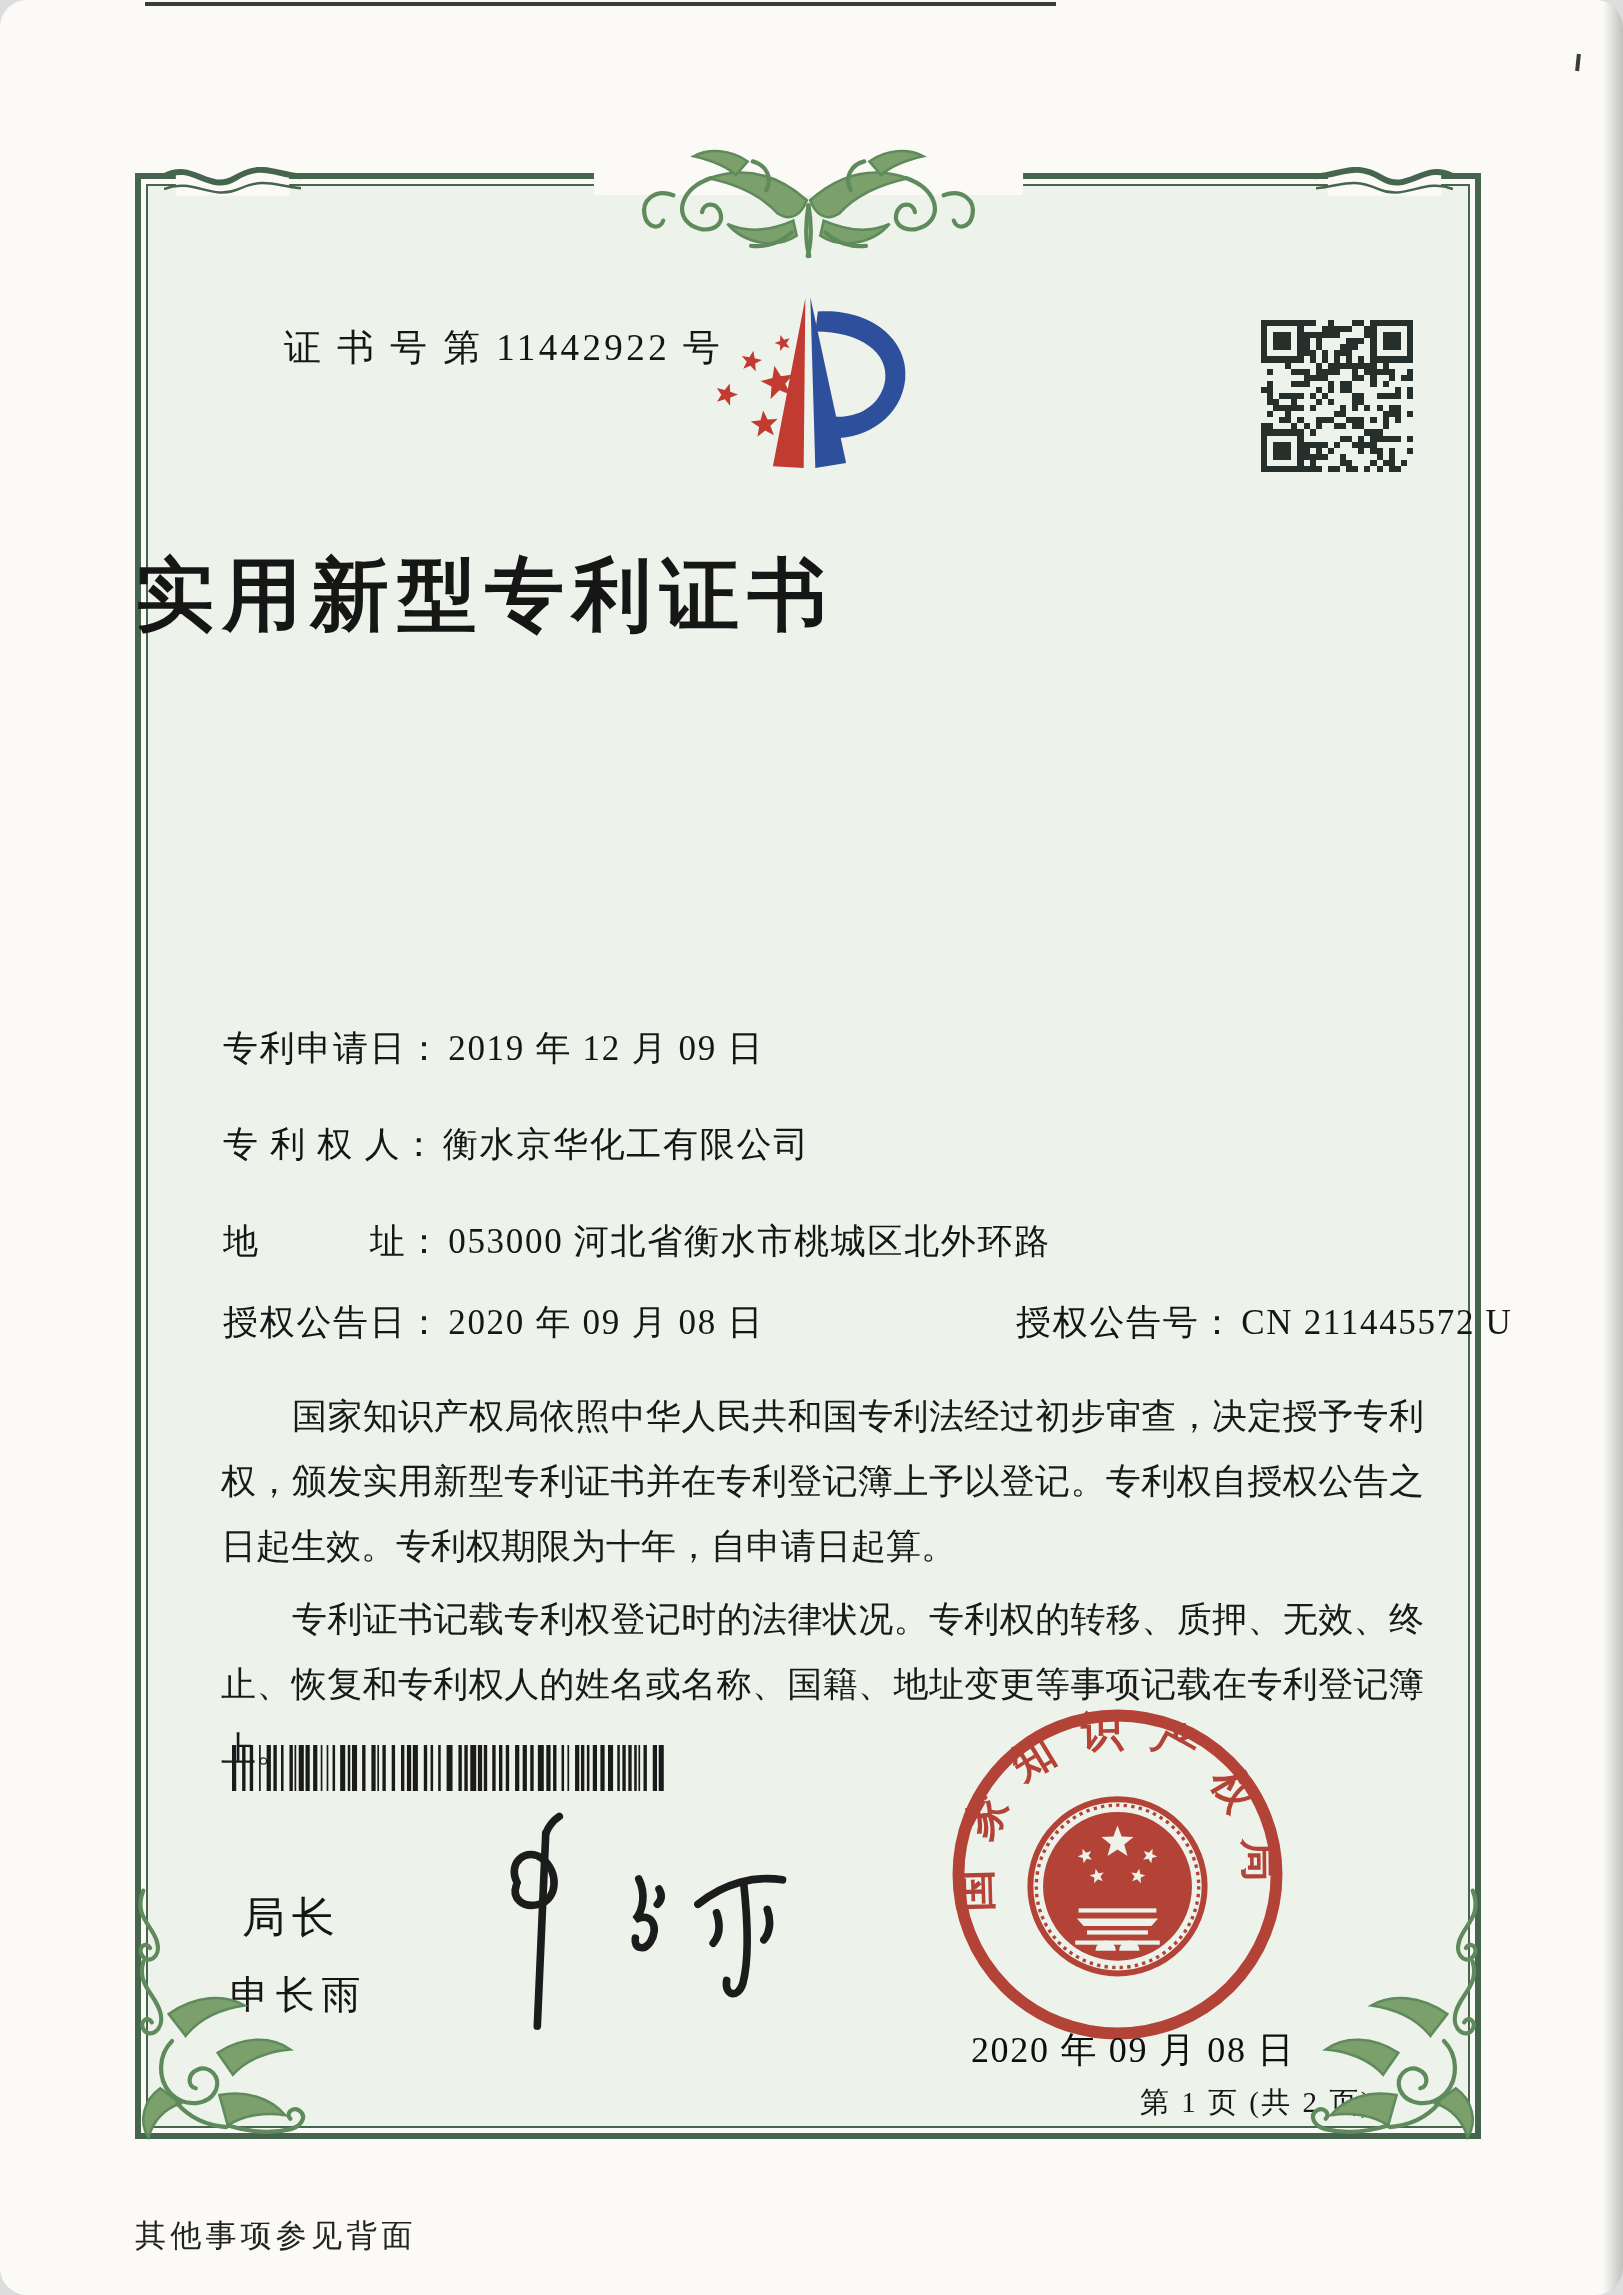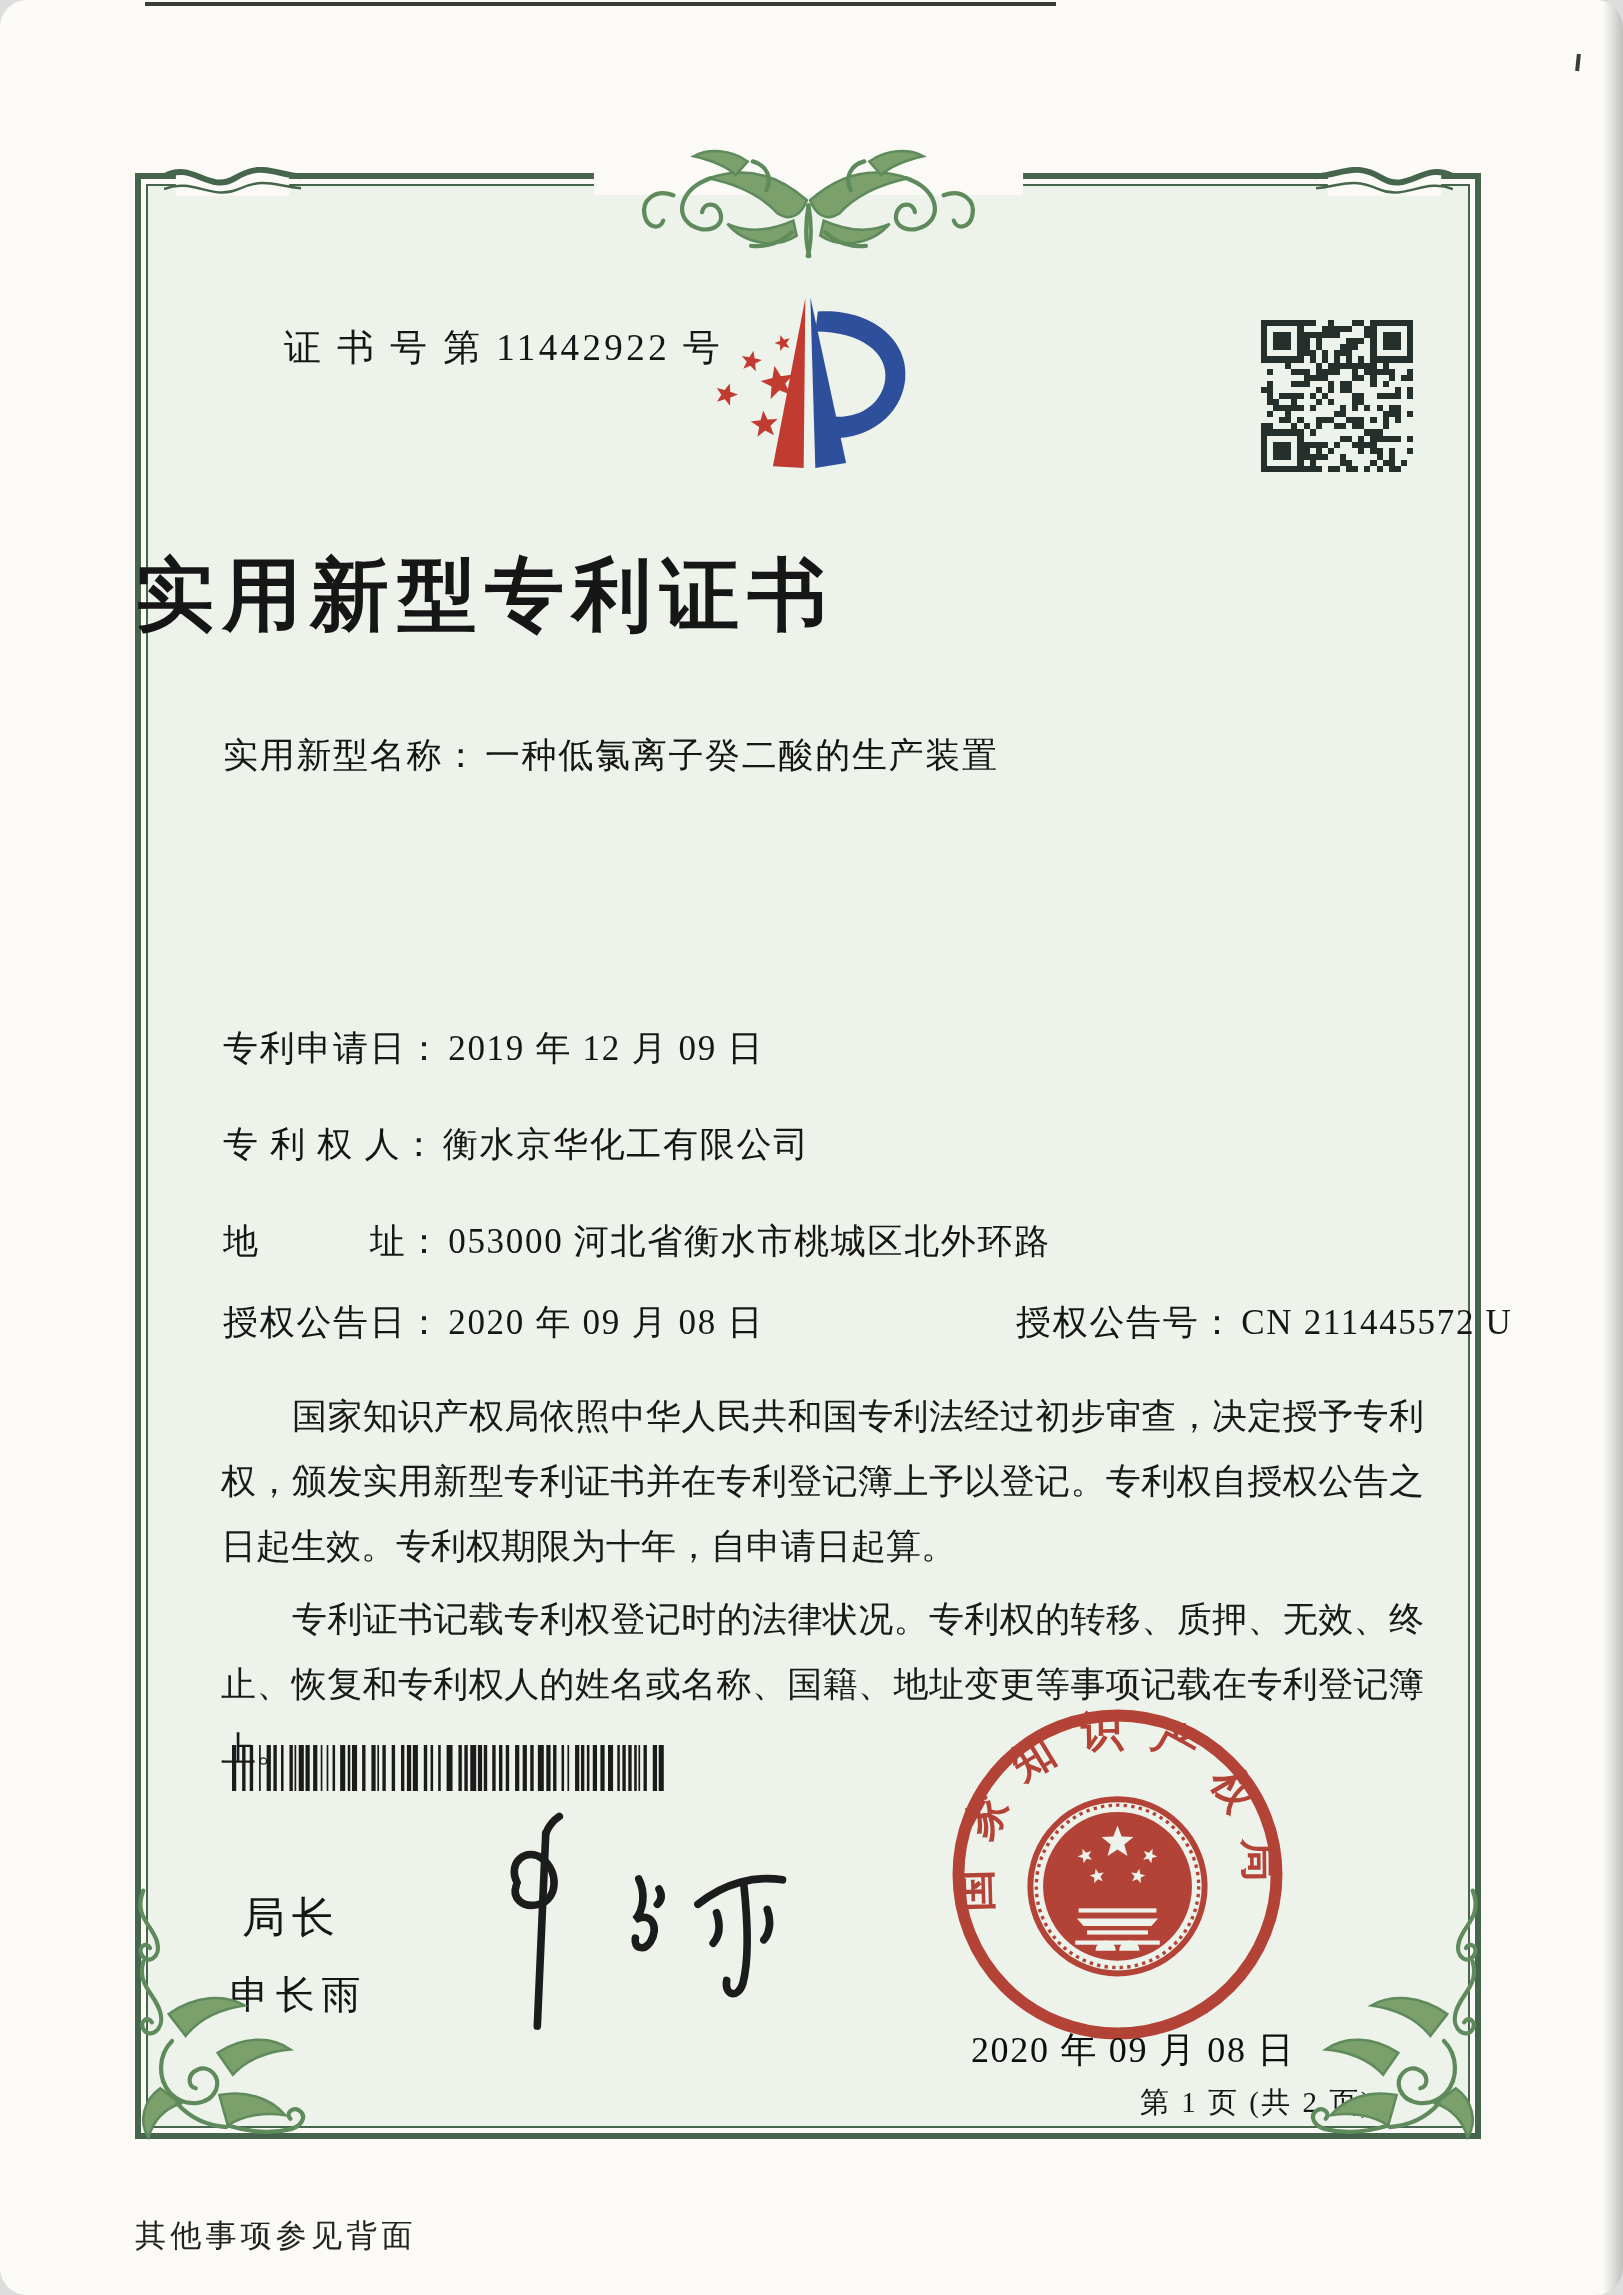--- a/index.html
+++ b/index.html
@@ -450,23 +450,20 @@
         <rect x="15" y="24" width="1" height="1"></rect>
         <rect x="17" y="24" width="1" height="1"></rect>
         <rect x="19" y="24" width="1" height="1"></rect>
         <rect x="21" y="24" width="1" height="1"></rect>
         <rect x="22" y="24" width="1" height="1"></rect>
       </g>
   </svg>
 
   <div class="title">实用新型专利证书</div>
 
-  <div class="row" style="top:732px">
-    <span>实用新型名称：</span><span class="val">一种低氯离子癸二酸的生产装置</span>
-  </div>
   <div class="row" style="top:1025px">
     <span>专利申请日：</span><span class="val">2019 年 12 月 09 日</span>
   </div>
   <div class="row" style="top:1121px">
     <span>专 利 权 人：</span><span class="val">衡水京华化工有限公司</span>
   </div>
   <div class="row" style="top:1218px">
     <span>地　　　址：</span><span class="val">053000 河北省衡水市桃城区北外环路</span>
   </div>
   <div class="row" style="top:1299px;width:1226px">

